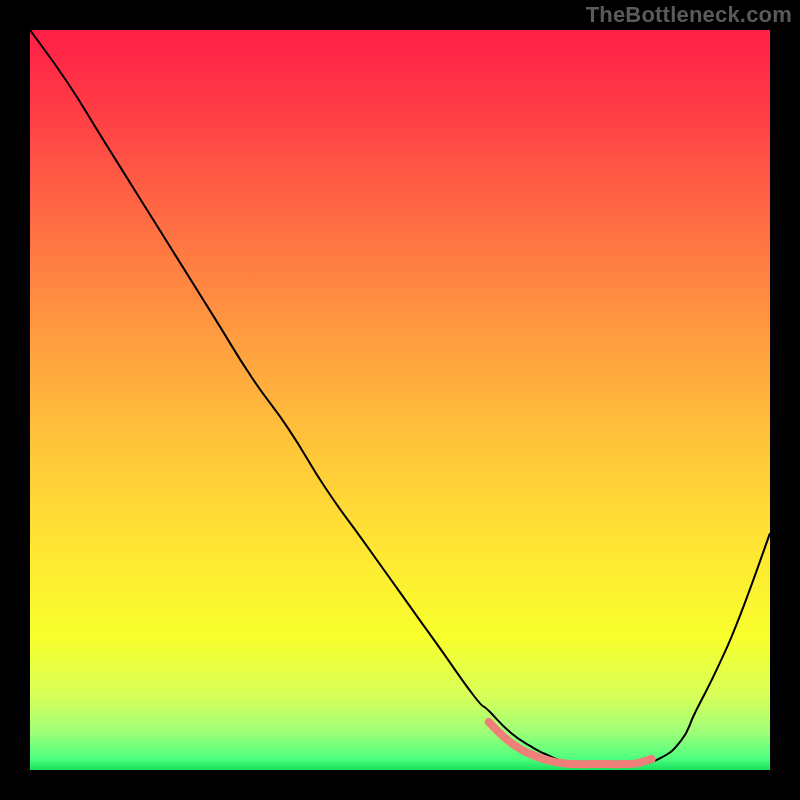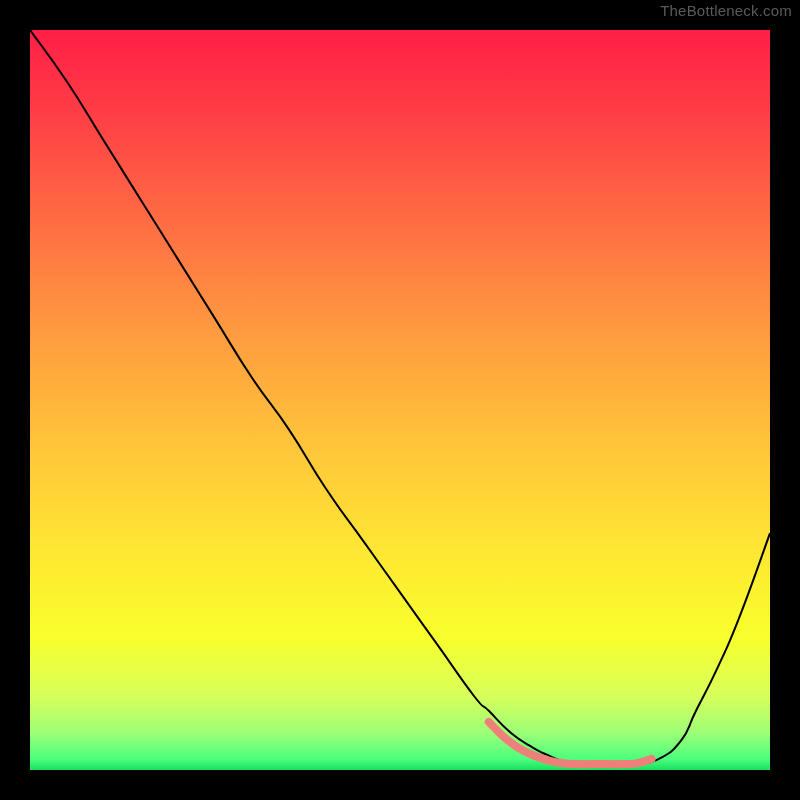--- a/index.html
+++ b/index.html
@@ -15,22 +15,22 @@
     position: relative;
     width: 800px;
     height: 800px;
     background: #000000;
   }
   .watermark {
     position: absolute;
     top: 2px;
     right: 8px;
     color: #5a5a5a;
-    font-size: 15px;
-    font-weight: 400;
+    font-size: 22px;
+    font-weight: 700;
     letter-spacing: 0.2px;
     z-index: 10;
   }
   .plot-wrap {
     position: absolute;
     left: 30px;
     top: 30px;
     width: 740px;
     height: 740px;
   }

